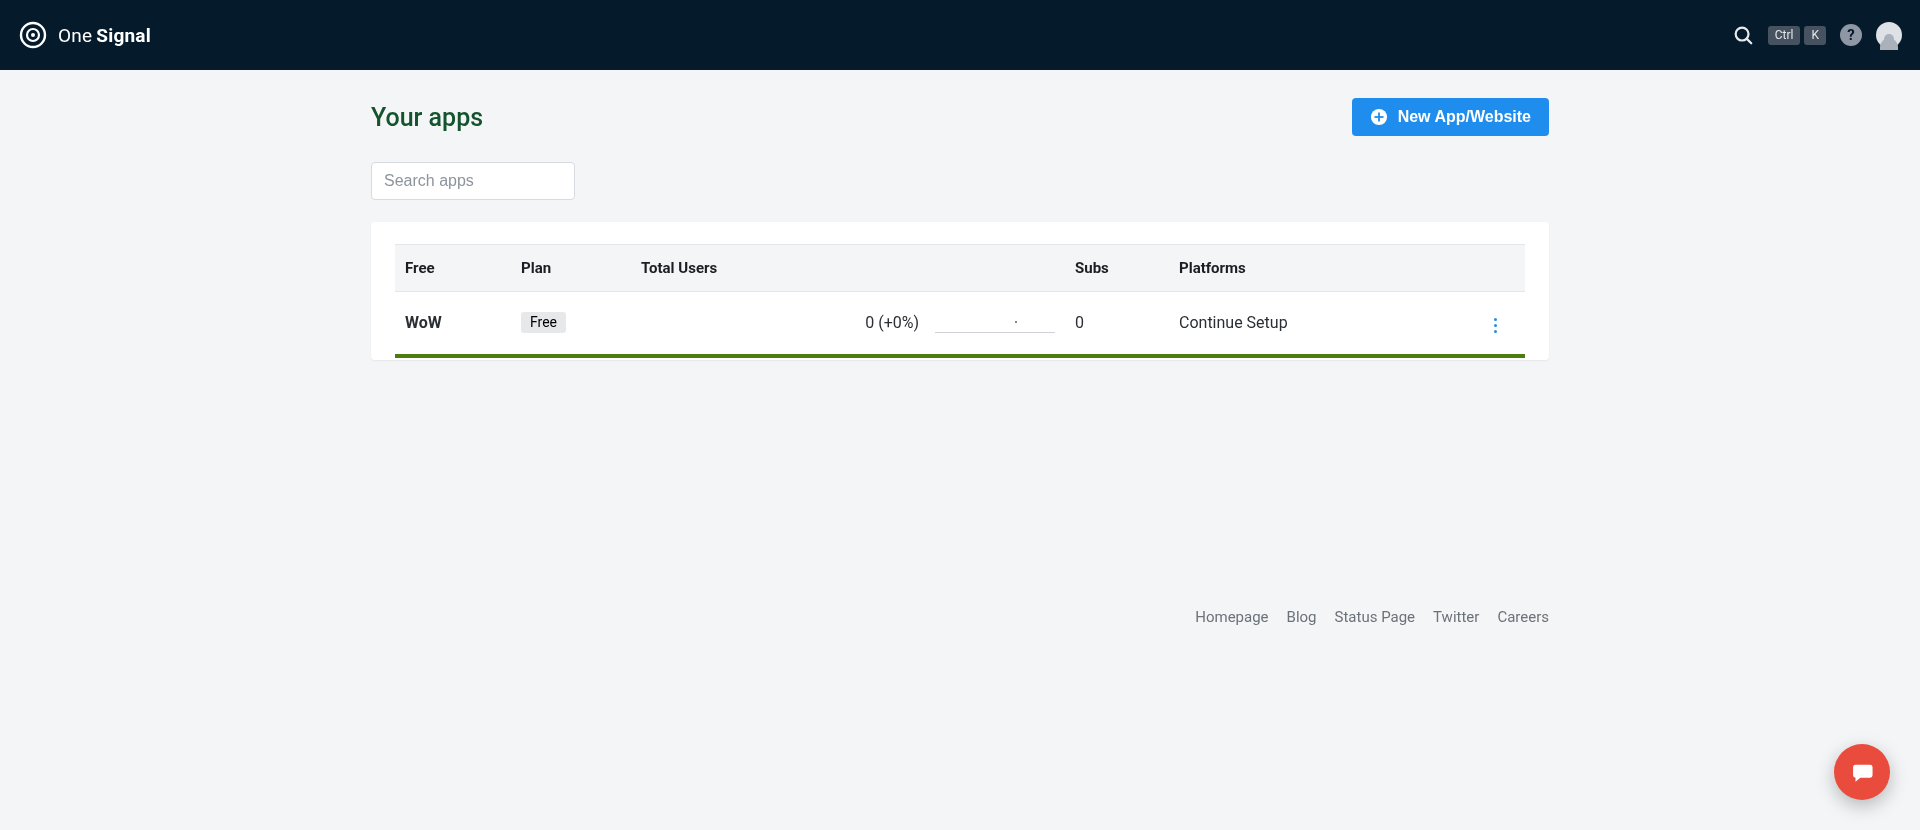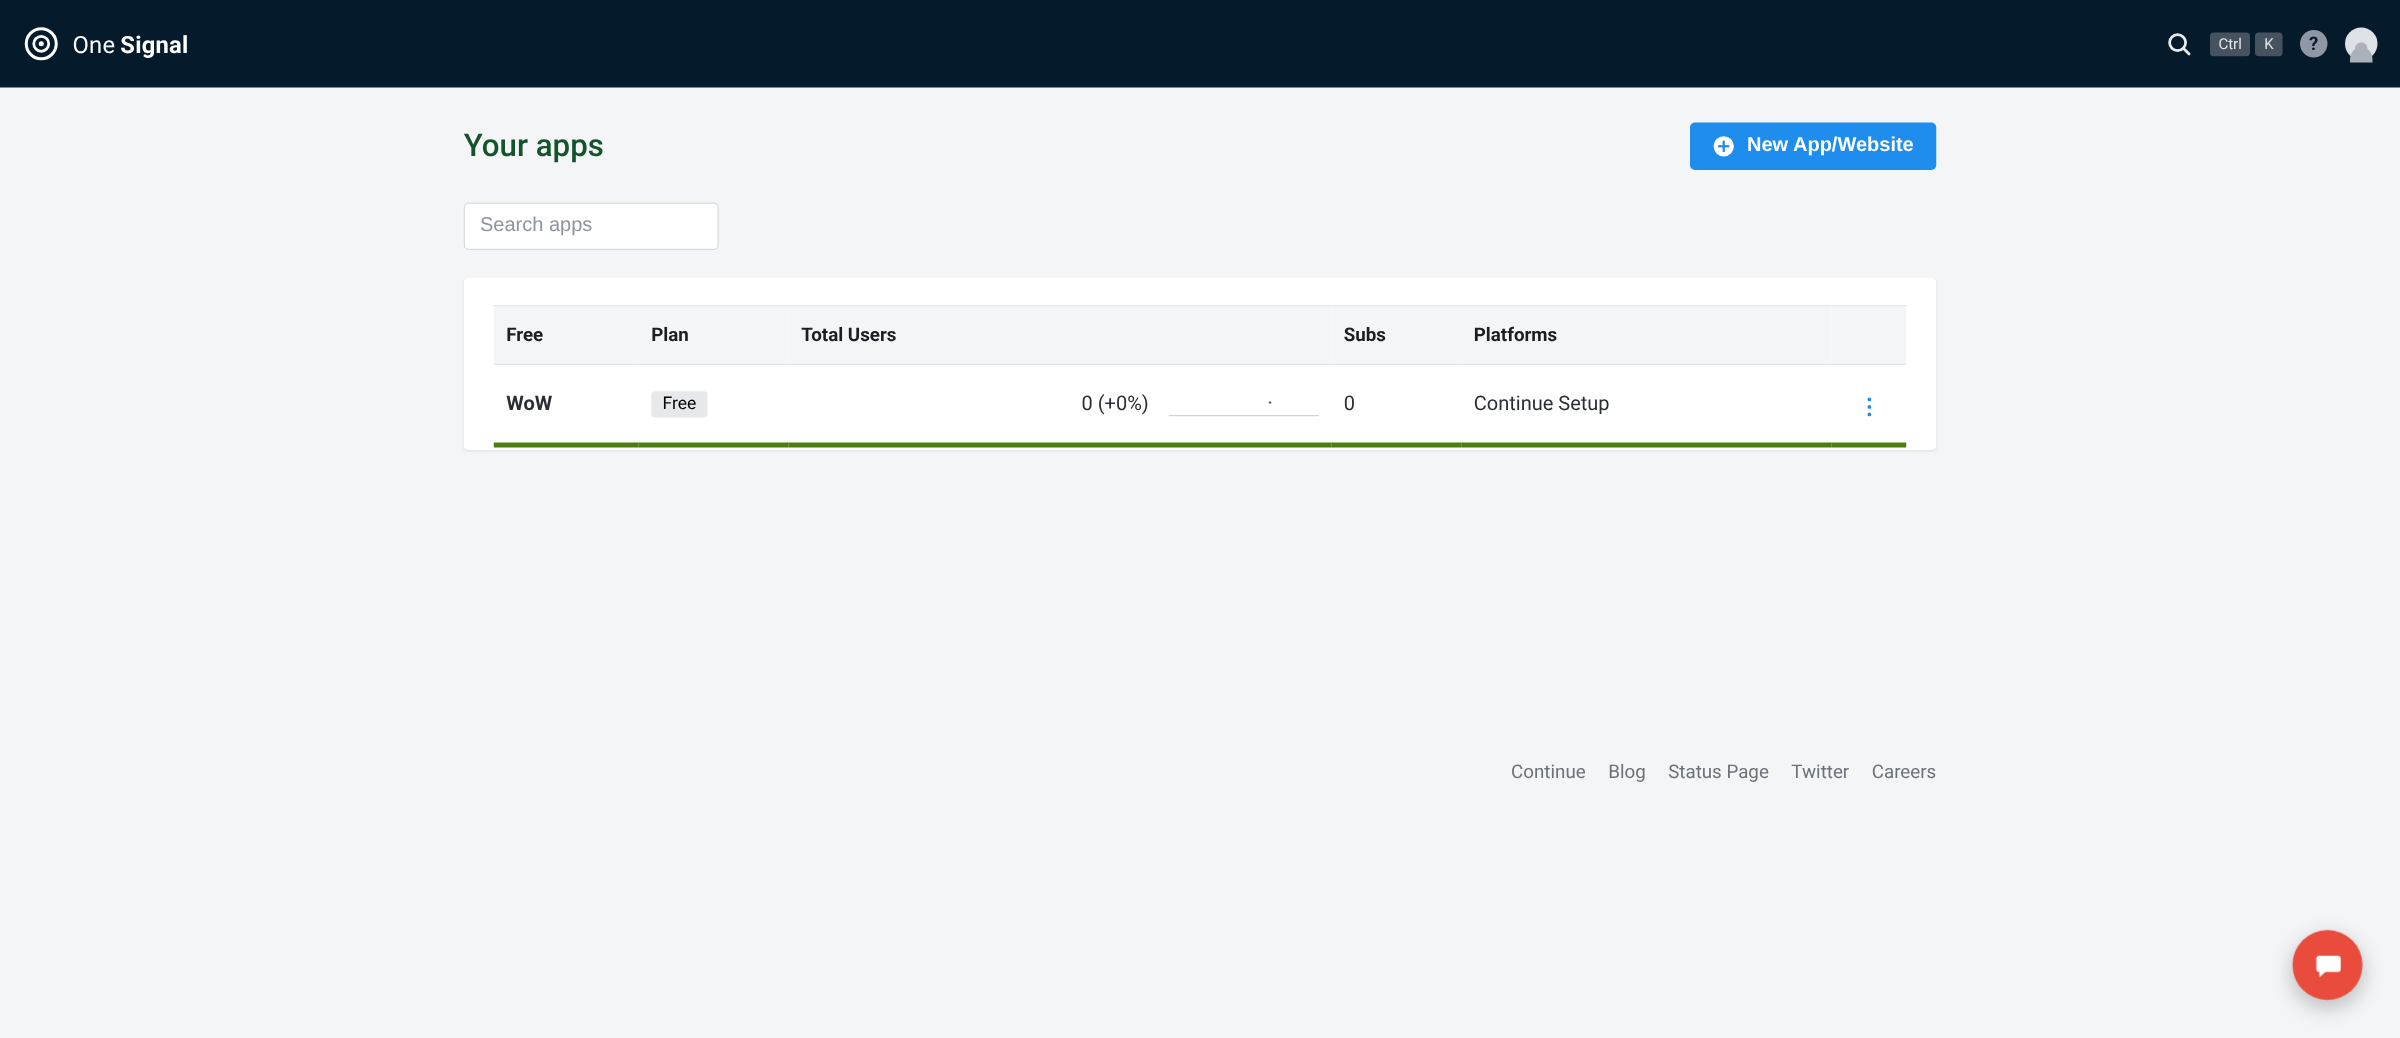--- a/index.html
+++ b/index.html
@@ -279,21 +279,21 @@
                   <span class="dot"></span>
               </span>
             </button>
           </td>
         </tr>
       </tbody>
     </table>
   </div>
 
   <div class="footer">
-    <a>Continue</a>
+    <a>Homepage</a>
     <a>Blog</a>
     <a>Status Page</a>
     <a>Twitter</a>
     <a>Careers</a>
   </div>
 </div>
 
 <div class="chat-fab">
   <span>
     <svg width="26" height="26" viewBox="0 0 32 32">

